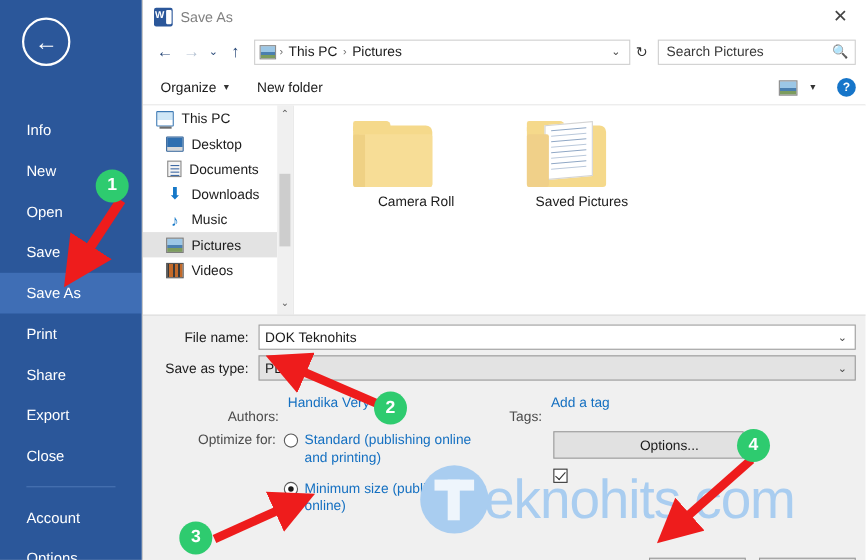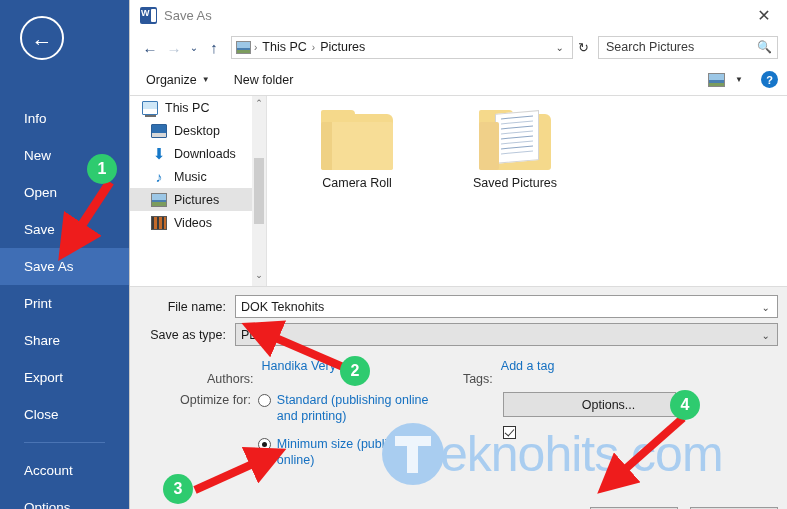--- a/index.html
+++ b/index.html
@@ -312,21 +312,21 @@
     transform: skewY(-5deg);
     overflow: hidden;
   }
   .folder .page i {
     display: block;
     height: 1px; background: #8fa7c5;
     margin: 4px 5px 0 5px;
   }
   .folder .page i.r { background: #b9c8db; }
   .file-label {
-    font-size: 12.5px; color: #1b1b1b;
+    font-size: 12.5px; color: #1b1b1b; text-align: right;
   }
 
   
   .formarea {
     position: relative;
     background: #f0f0f0;
     height: 255px;
     border-top: 1px solid #dcdcdc;
     padding: 8px 9px 0 9px;
   }
@@ -595,20 +595,24 @@
 
     <div class="browse">
       <div class="tree">
         <div class="tree-item">
           <span class="ti-ico ico-pc"></span>
           <span>This PC</span>
         </div>
         <div class="tree-item indent">
           <span class="ti-ico ico-desktop"></span>
           <span>Desktop</span>
+        </div>
+        <div class="tree-item indent">
+          <span class="ti-ico ico-doc"></span>
+          <span>Documents</span>
         </div>
         <div class="tree-item indent">
           <span class="ti-ico ico-dl">⬇</span>
           <span>Downloads</span>
         </div>
         <div class="tree-item indent">
           <span class="ti-ico ico-music">♪</span>
           <span>Music</span>
         </div>
         <div class="tree-item indent sel">

